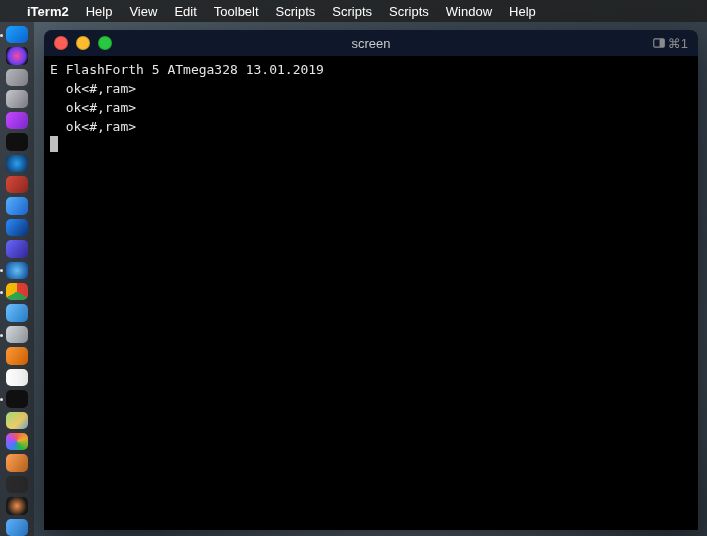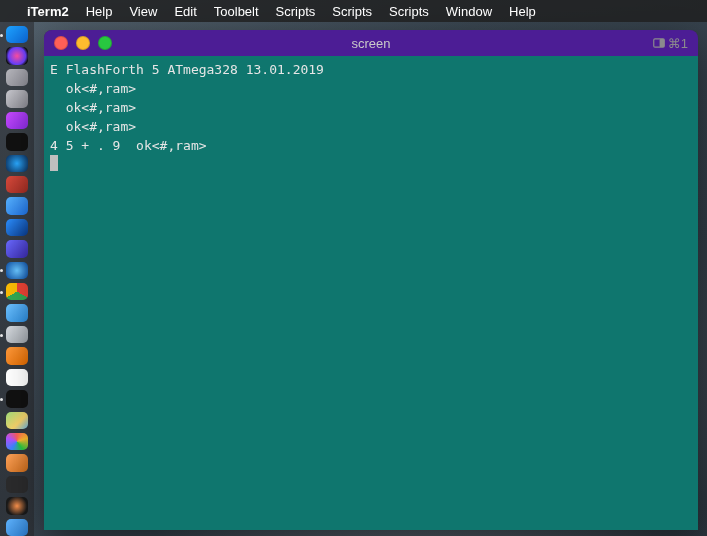--- a/index.html
+++ b/index.html
@@ -85,21 +85,21 @@
     background: #3a3a3c;
     border-radius: 8px 8px 0 0;
     box-shadow: 0 12px 40px rgba(0,0,0,0.5);
     display: flex;
     flex-direction: column;
     overflow: hidden;
     z-index: 30;
   }
   .titlebar {
     height: 26px;
-    background: #4c1d95;
+    background: #0f172a;
     display: flex;
     align-items: center;
     position: relative;
     flex-shrink: 0;
   }
   .traffic {
     display: flex;
     gap: 8px;
     padding-left: 10px;
   }
@@ -124,21 +124,21 @@
     height: 26px;
     display: flex;
     align-items: center;
     color: #8b8b8d;
     font-size: 13px;
     gap: 2px;
   }
 
   .termbody {
     flex: 1;
-    background: #0f766e;
+    background: #000000;
     padding: 4px 6px;
     font-family: Menlo, Consolas, monospace;
     font-size: 13px;
     line-height: 19px;
     color: #e6e6e6;
     white-space: pre;
     position: relative;
   }
   .cursor {
     display: inline-block;
@@ -213,14 +213,14 @@
     </div>
     <div class="title">screen</div>
     <div class="tbicon">
       <svg width="14" height="14" viewBox="0 0 24 24">
         <rect x="3" y="5" width="18" height="14" rx="2" fill="none" stroke="#8b8b8d" stroke-width="2"></rect>
         <rect x="13" y="5" width="8" height="14" rx="2" fill="#8b8b8d"></rect>
       </svg>
       <span>⌘1</span>
     </div>
   </div>
-  <div class="termbody" id="termbody"><div>E FlashForth 5 ATmega328 13.01.2019</div><div></div><div>  ok&lt;#,ram&gt;</div><div>  ok&lt;#,ram&gt;</div><div>  ok&lt;#,ram&gt;</div><div>4 5 + . 9  ok&lt;#,ram&gt;</div><div><span class="cursor"></span></div></div>
+  <div class="termbody" id="termbody"><div>E FlashForth 5 ATmega328 13.01.2019</div><div></div><div>  ok&lt;#,ram&gt;</div><div>  ok&lt;#,ram&gt;</div><div>  ok&lt;#,ram&gt;</div><div><span class="cursor"></span></div></div>
 </div>
 
 </body></html>

